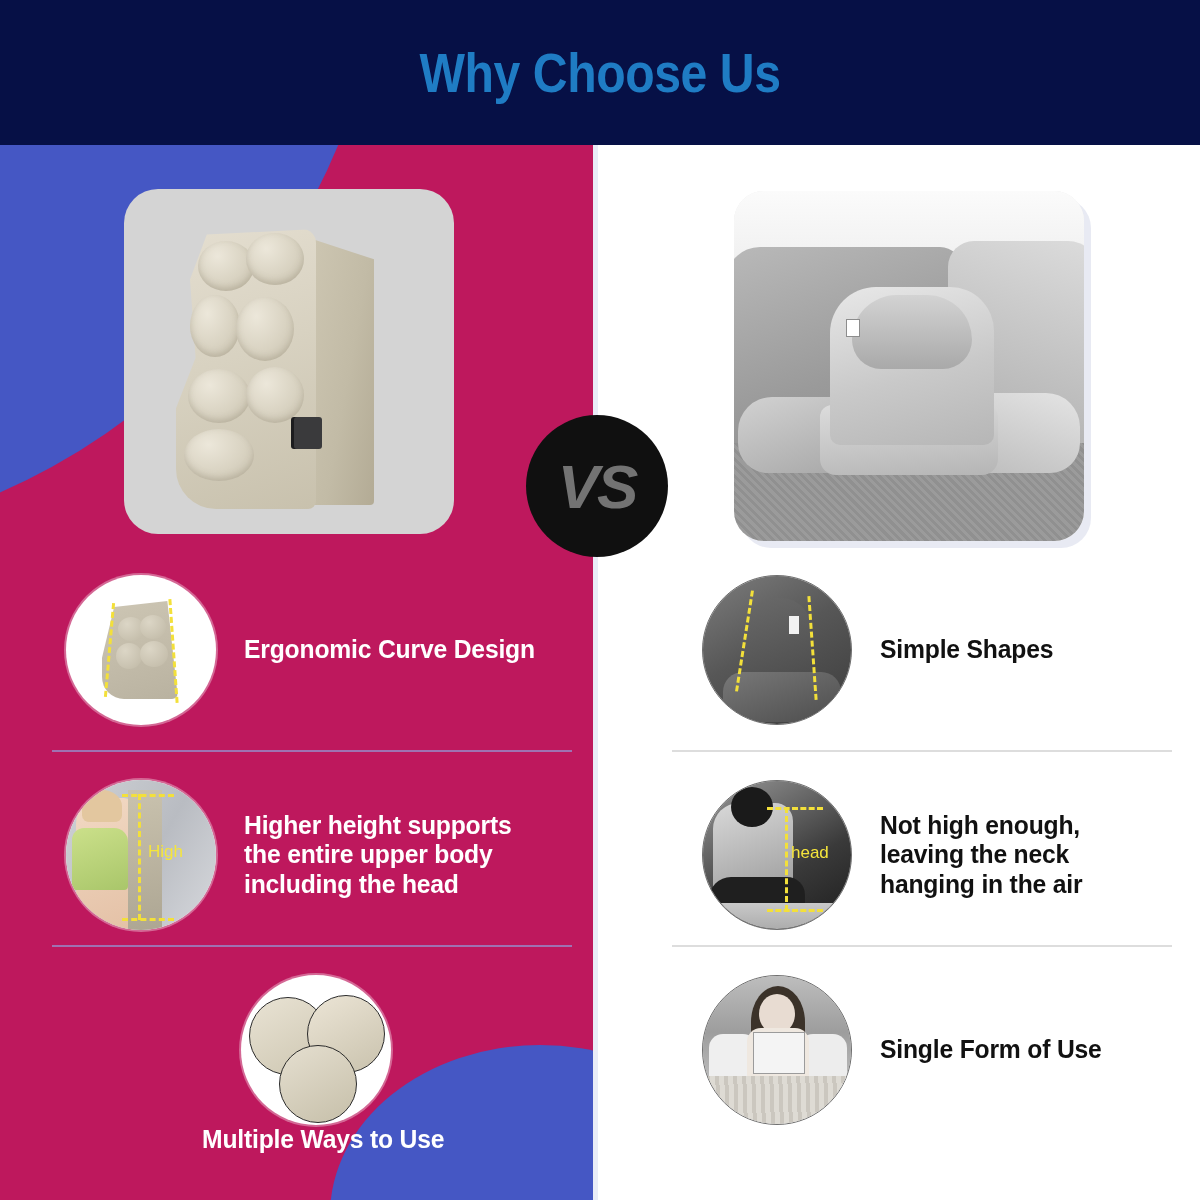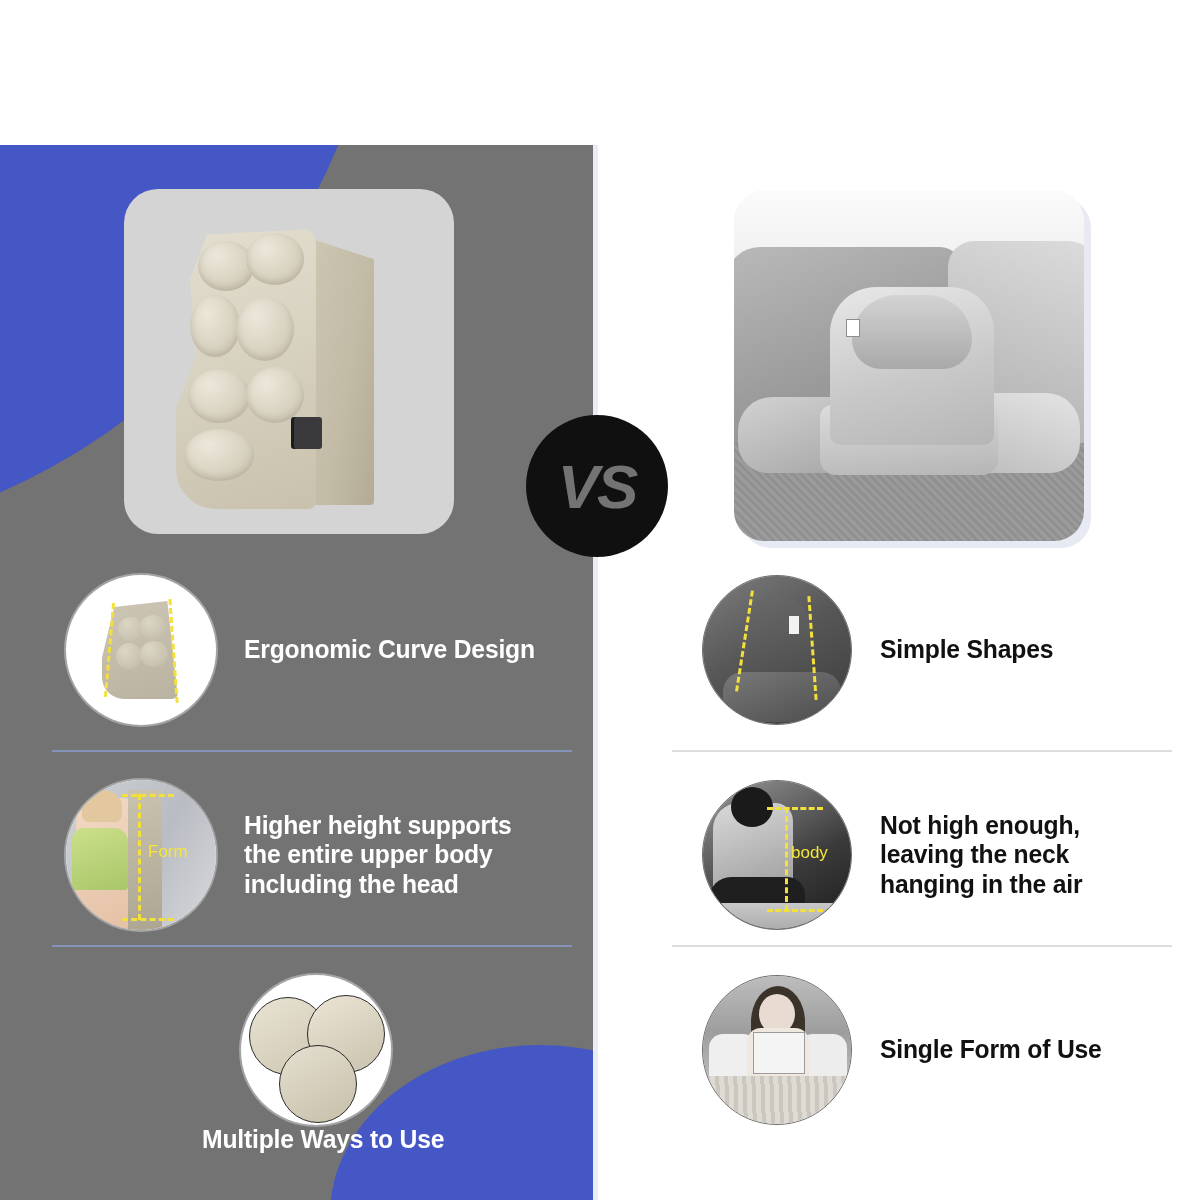--- a/index.html
+++ b/index.html
@@ -53,21 +53,21 @@
     position: absolute;
     left: 0; top: 145px;
     width: 1200px;
     height: 1055px;
   }
   .panel-left {
     position: absolute;
     left: 0; top: 0;
     width: 593px;
     height: 1055px;
-    background: #737373;
+    background: #be185d;
     overflow: hidden;
   }
   .panel-split {
     position: absolute;
     left: 593px; top: 0;
     width: 5px;
     height: 1055px;
     background: #e9ecf7;
   }
   .panel-right {
@@ -331,20 +331,23 @@
   .gbook { position: absolute; left: 50px; top: 56px; width: 50px; height: 40px; background: #f4f4f4; border: 1px solid #9b9b9b; }
   .gblanket { position: absolute; left: 0; top: 100px; width: 150px; height: 52px; background: repeating-linear-gradient(88deg,#dedbd4 0 5px,#cbc7bf 5px 9px); }
   .gpillow-l { position: absolute; left: 6px; top: 58px; width: 48px; height: 56px; background: #efefef; border-radius: 14px; }
   .gpillow-r { position: absolute; left: 96px; top: 58px; width: 48px; height: 56px; background: #ededed; border-radius: 14px; }
 </style>
 </head>
 <body>
 
 <div class="poster">
 
+  <div class="header">
+    <div class="header-title">Why Choose Us</div>
+  </div>
 
   <div class="panels">
 
     <div class="panel-left">
       <div class="blob-tl"></div>
       <div class="blob-br"></div>
 
       <div class="hero-left">
         <div class="pillow-wrap">
           <div class="pillow-side"></div>
@@ -383,21 +386,21 @@
           <div class="thumb thumb-left">
             <div class="tart">
               <div class="t2bg"></div>
               <div class="t2body"></div>
               <div class="t2hair"></div>
               <div class="t2shirt"></div>
               <div class="t2pillow"></div>
               <div class="dash-line" style="left:72px;top:14px;height:126px;"></div>
               <div class="dash-h" style="left:56px;top:14px;width:52px;"></div>
               <div class="dash-h" style="left:56px;top:138px;width:52px;"></div>
-              <div class="measure-label" style="left:82px;top:62px;">Form</div>
+              <div class="measure-label" style="left:82px;top:62px;">High</div>
             </div>
           </div>
           <div class="frow-text">Higher height supports the entire upper body including the head</div>
         </div>
 
         <div class="divider divider-left" style="top:800px;"></div>
 
         <div class="frow frow-left" style="top:830px;flex-direction:column;">
           <div class="thumb thumb-left">
             <div class="tart">
@@ -453,21 +456,21 @@
           <div class="thumb thumb-right">
             <div class="tart">
               <div class="gbg2"></div>
               <div class="gperson"></div>
               <div class="ghead"></div>
               <div class="glegs"></div>
               <div class="gbed"></div>
               <div class="dash-line" style="left:82px;top:26px;height:104px;"></div>
               <div class="dash-h" style="left:64px;top:26px;width:56px;"></div>
               <div class="dash-h" style="left:64px;top:128px;width:56px;"></div>
-              <div class="measure-label" style="left:88px;top:62px;">body</div>
+              <div class="measure-label" style="left:88px;top:62px;">head</div>
             </div>
           </div>
           <div class="frow-text">Not high enough, leaving the neck hanging in the air</div>
         </div>
 
         <div class="divider divider-right" style="left:74px;top:800px;"></div>
 
         <div class="frow frow-right" style="left:104px;top:830px;">
           <div class="thumb thumb-right">
             <div class="tart">

